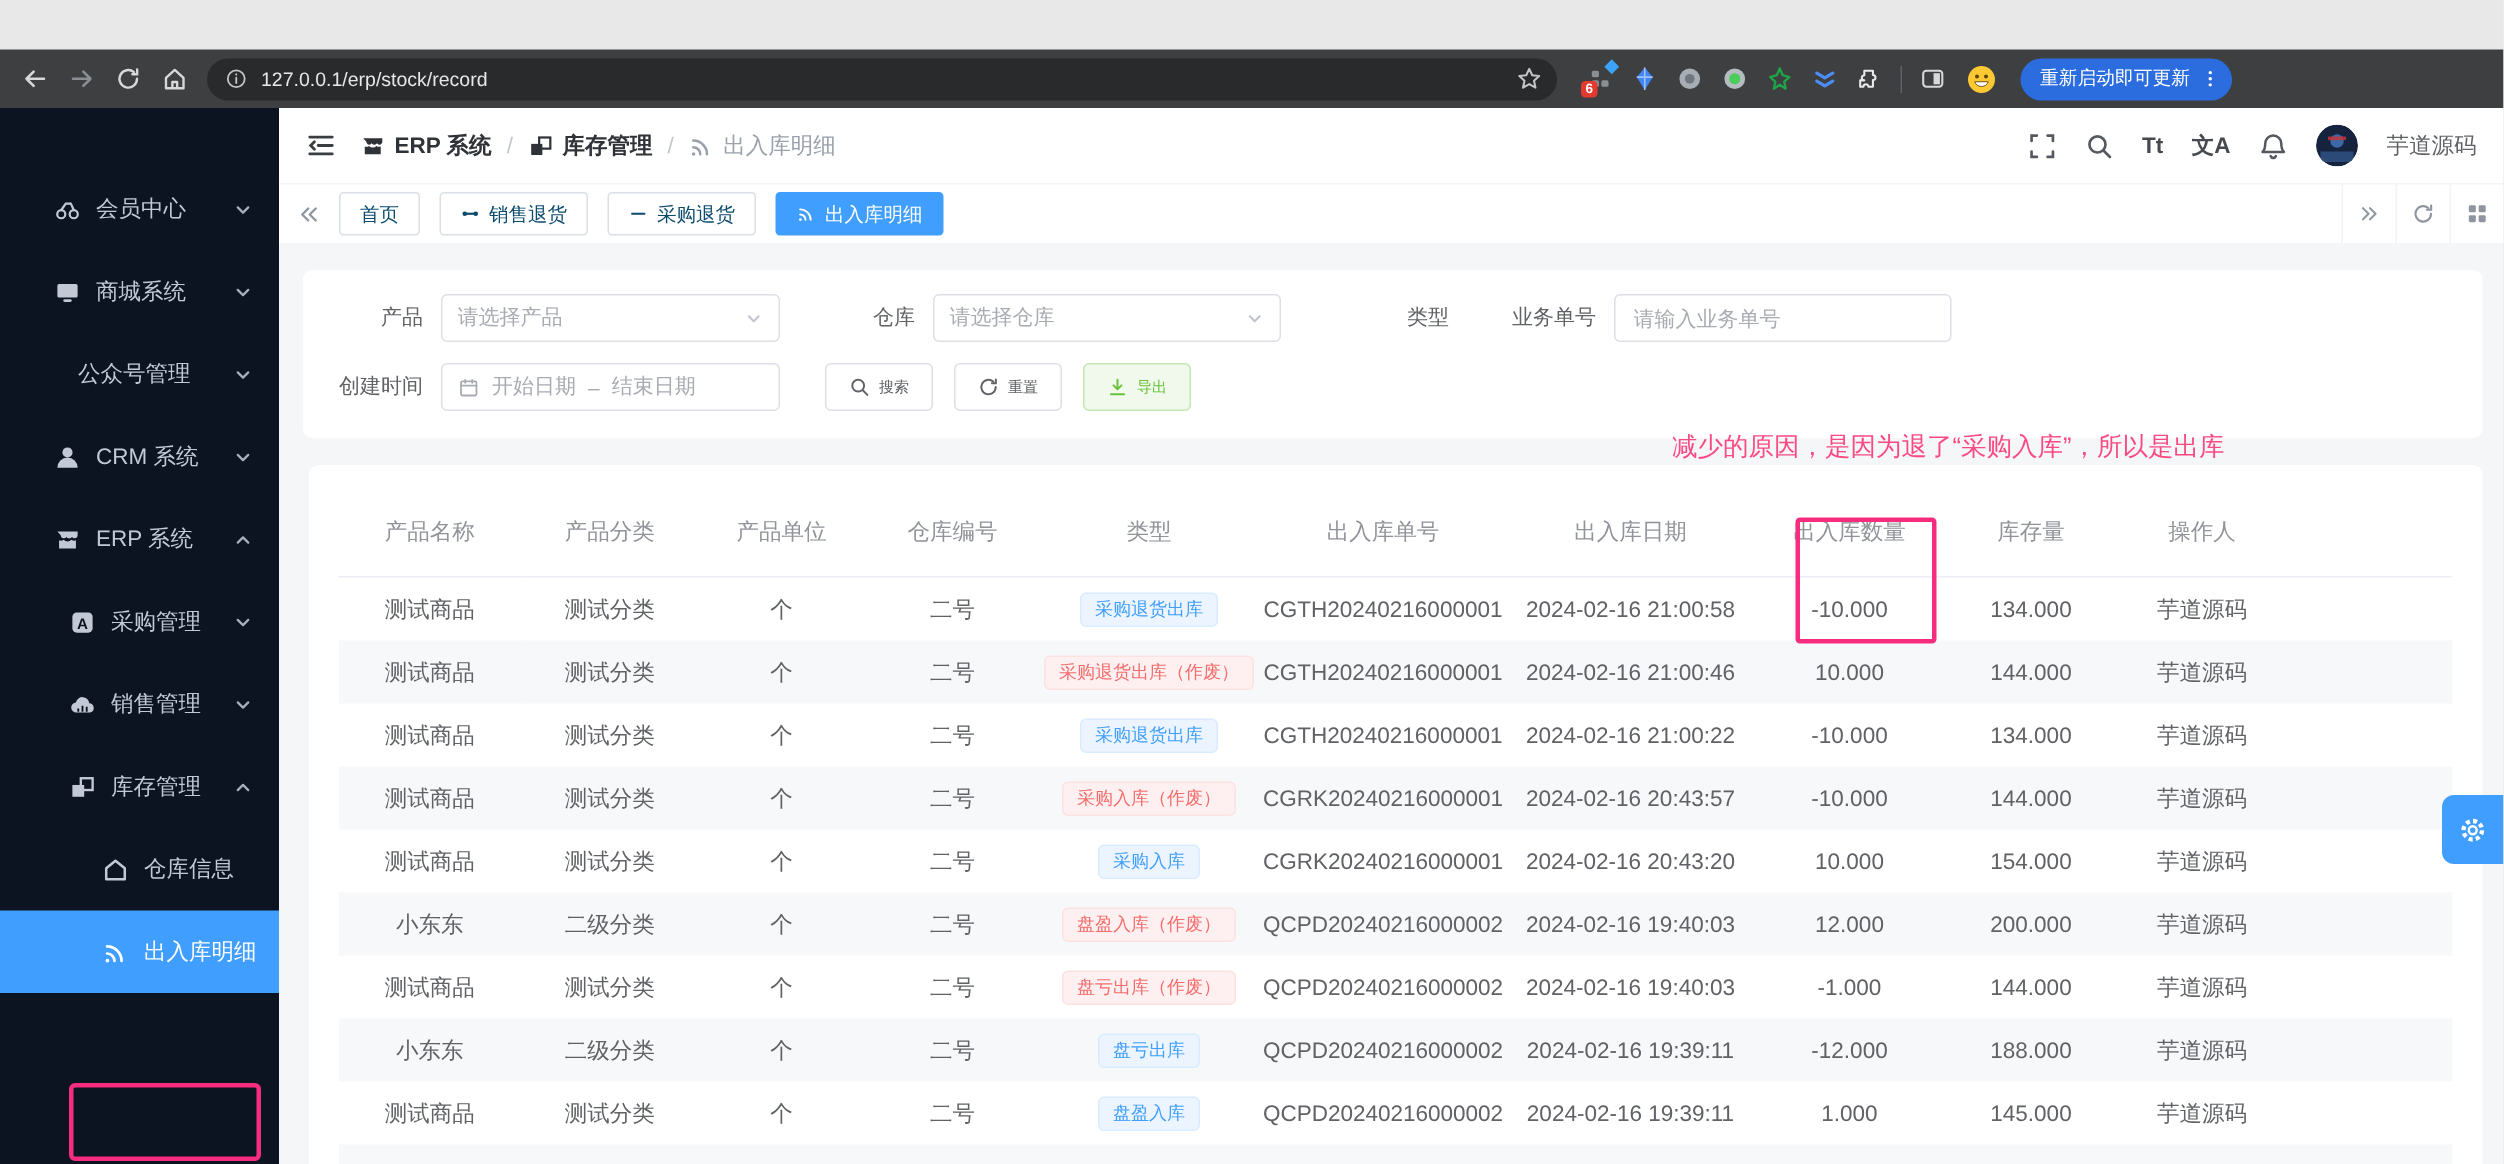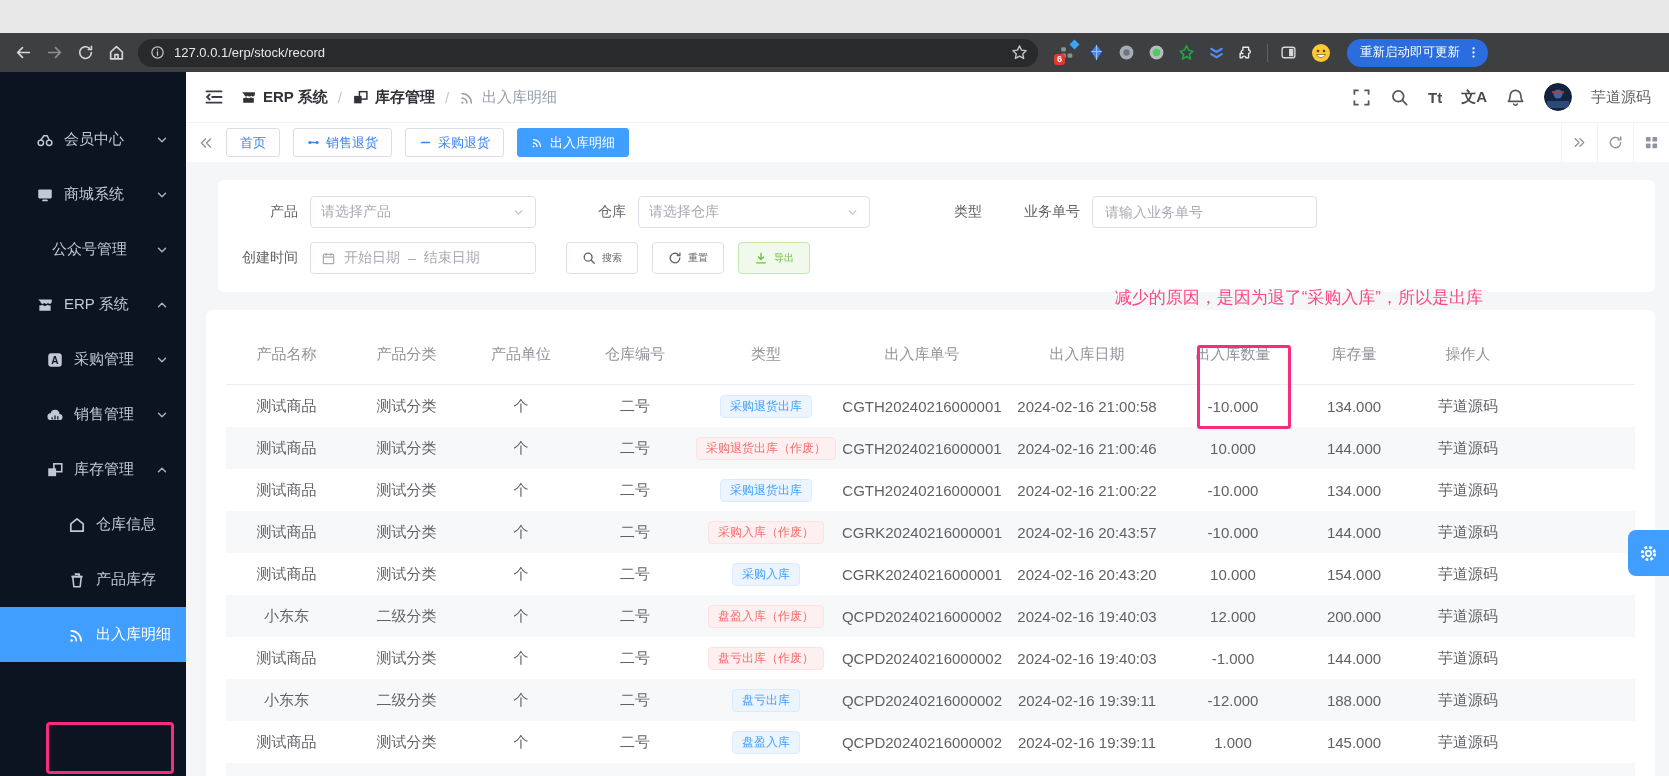--- a/index.html
+++ b/index.html
@@ -74,30 +74,30 @@
   .tool-ic{width:19px;height:19px;display:flex;align-items:center;justify-content:center;}
   .tool-txt{font-size:15px;font-weight:600;color:#46494e;}
   .avatar{width:28px;height:28px;border-radius:50%;overflow:hidden;flex:none;}
   .avatar svg{display:block;width:100%;height:100%;}
   .uname{color:#606266;}
 
   .tabsbar{height:39px;background:#fff;border-top:1px solid #f2f3f5;display:flex;align-items:center;
     padding:0 0 0 12px;gap:12px;}
   .chev-dbl{width:16px;height:16px;color:#8f959e;}
   .tab-chip{height:27px;padding:0 13px;border:1px solid #dadfe6;border-radius:3px;display:flex;
-    align-items:center;gap:6px;font-size:13px;color:#3b82f6;background:#fff;cursor:pointer;white-space:nowrap;}
+    align-items:center;gap:6px;font-size:13px;color:#0c4a6e;background:#fff;cursor:pointer;white-space:nowrap;}
   .t-icon{width:13px;height:13px;}
   .tab-chip.active{background:#409eff;border-color:#409eff;color:#fff;}
   .tabs-right{margin-left:auto;display:flex;align-items:stretch;height:100%;}
   .tr-item{width:35px;display:flex;align-items:center;justify-content:center;color:#8f959e;
     border-left:1px solid #f2f3f5;}
   .tr-item svg{width:15px;height:15px;}
 
   .content{position:absolute;left:0;top:90px;right:0;bottom:0;}
-  .filter-card{position:absolute;left:32px;right:14px;top:18px;height:112px;background:#fff;
+  .filter-card{position:absolute;left:16px;right:14px;top:18px;height:112px;background:#fff;
     border-radius:6px;padding:16px 20px;box-sizing:border-box;}
   .f-row{display:flex;align-items:center;height:32px;}
   .f-row + .f-row{margin-top:14px;}
   .f-label{width:60px;text-align:right;margin-right:12px;color:#606266;font-size:14px;flex:none;white-space:nowrap;}
   .sel{height:32px;border:1px solid #dcdfe6;border-radius:4px;background:#fff;display:flex;
     align-items:center;padding:0 10px;box-sizing:border-box;color:#a8abb2;font-size:14px;cursor:pointer;}
   .sel .ph{flex:1;white-space:nowrap;overflow:hidden;}
   .sel .chev{width:13px;height:13px;color:#c0c4cc;flex:none;}
   .inp{height:32px;border:1px solid #dcdfe6;border-radius:4px;padding:0 12px;font-size:14px;
     color:#606266;box-sizing:border-box;outline:none;font-family:inherit;}
@@ -279,20 +279,34 @@
           <span class="s-label">公众号管理</span>
           <span class="s-chev">
             <svg viewBox="0 0 16 16" fill="none" stroke="currentColor" stroke-width="1.7" stroke-linecap="round" stroke-linejoin="round">
               <path d="M4 6l4 4 4-4"></path>
             </svg>
           </span>
         </div>
         <div class="side-item lvl1">
           <span class="s-icon">
             <svg viewBox="0 0 16 16" fill="currentColor">
+              <circle cx="8" cy="5" r="3"></circle>
+              <path d="M2 14a6 6 0 0 1 12 0z"></path>
+            </svg>
+          </span>
+          <span class="s-label">CRM 系统</span>
+          <span class="s-chev">
+            <svg viewBox="0 0 16 16" fill="none" stroke="currentColor" stroke-width="1.7" stroke-linecap="round" stroke-linejoin="round">
+              <path d="M4 6l4 4 4-4"></path>
+            </svg>
+          </span>
+        </div>
+        <div class="side-item lvl1">
+          <span class="s-icon">
+            <svg viewBox="0 0 16 16" fill="currentColor">
               <path d="M2 3h12v2.2c0 1-.8 1.8-1.7 1.8-.8 0-1.4-.4-1.6-1-.3.6-.9 1-1.7 1s-1.4-.4-1.7-1c-.2.6-.8 1-1.6 1C4.8 7 4 6.2 4 5.2zM3 8.2V13h10V8.2a3 3 0 0 1-2.7-.4 3.1 3.1 0 0 1-4.6 0A3 3 0 0 1 3 8.2z"></path>
             </svg>
           </span>
           <span class="s-label">ERP 系统</span>
           <span class="s-chev">
             <svg viewBox="0 0 16 16" fill="none" stroke="currentColor" stroke-width="1.7" stroke-linecap="round" stroke-linejoin="round">
               <path d="M4 10l4-4 4 4"></path>
             </svg>
           </span>
         </div>
@@ -338,29 +352,20 @@
             </svg>
           </span>
         </div>
         <div class="side-item lvl3">
           <span class="s-icon">
             <svg viewBox="0 0 16 16" fill="none" stroke="currentColor" stroke-width="1.5" stroke-linejoin="round">
               <path d="M2.5 7L8 2.5 13.5 7v6.5h-11z"></path>
             </svg>
           </span>
           <span class="s-label">仓库信息</span>
-        </div>
-        <div class="side-item lvl3">
-          <span class="s-icon">
-            <svg viewBox="0 0 16 16" fill="none" stroke="currentColor" stroke-width="1.4" stroke-linejoin="round">
-              <path d="M4.2 5h7.6l-1 9H5.2z"></path>
-              <path d="M3 5h10M6 2.8h4V5"></path>
-            </svg>
-          </span>
-          <span class="s-label">产品库存</span>
         </div>
         <div class="side-item lvl3 active">
           <span class="s-icon">
             <svg viewBox="0 0 16 16" fill="none" stroke="currentColor" stroke-width="1.6" stroke-linecap="round">
               <circle cx="3.2" cy="12.8" r="1.1" fill="currentColor" stroke="none"></circle>
               <path d="M3 8.6a4.4 4.4 0 0 1 4.4 4.4"></path>
               <path d="M3 4.4a8.6 8.6 0 0 1 8.6 8.6"></path>
             </svg>
           </span>
           <span class="s-label">出入库明细</span>

